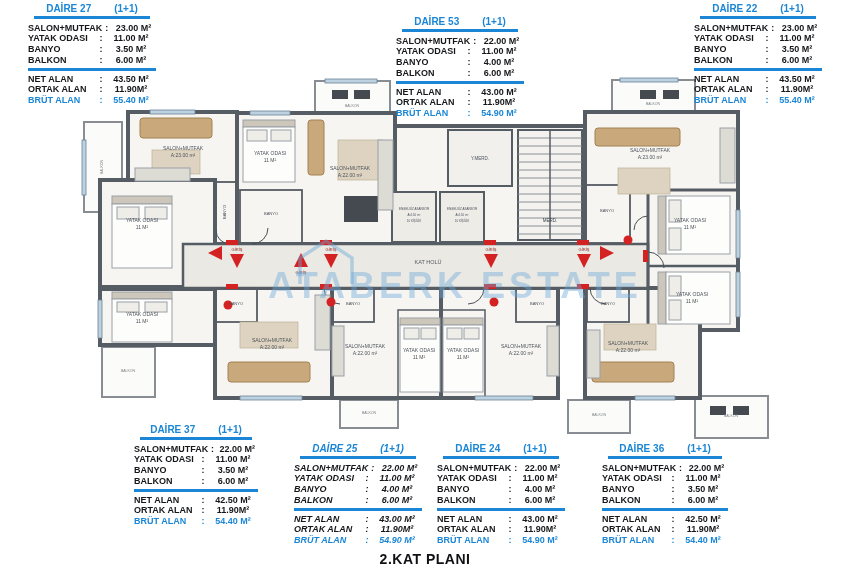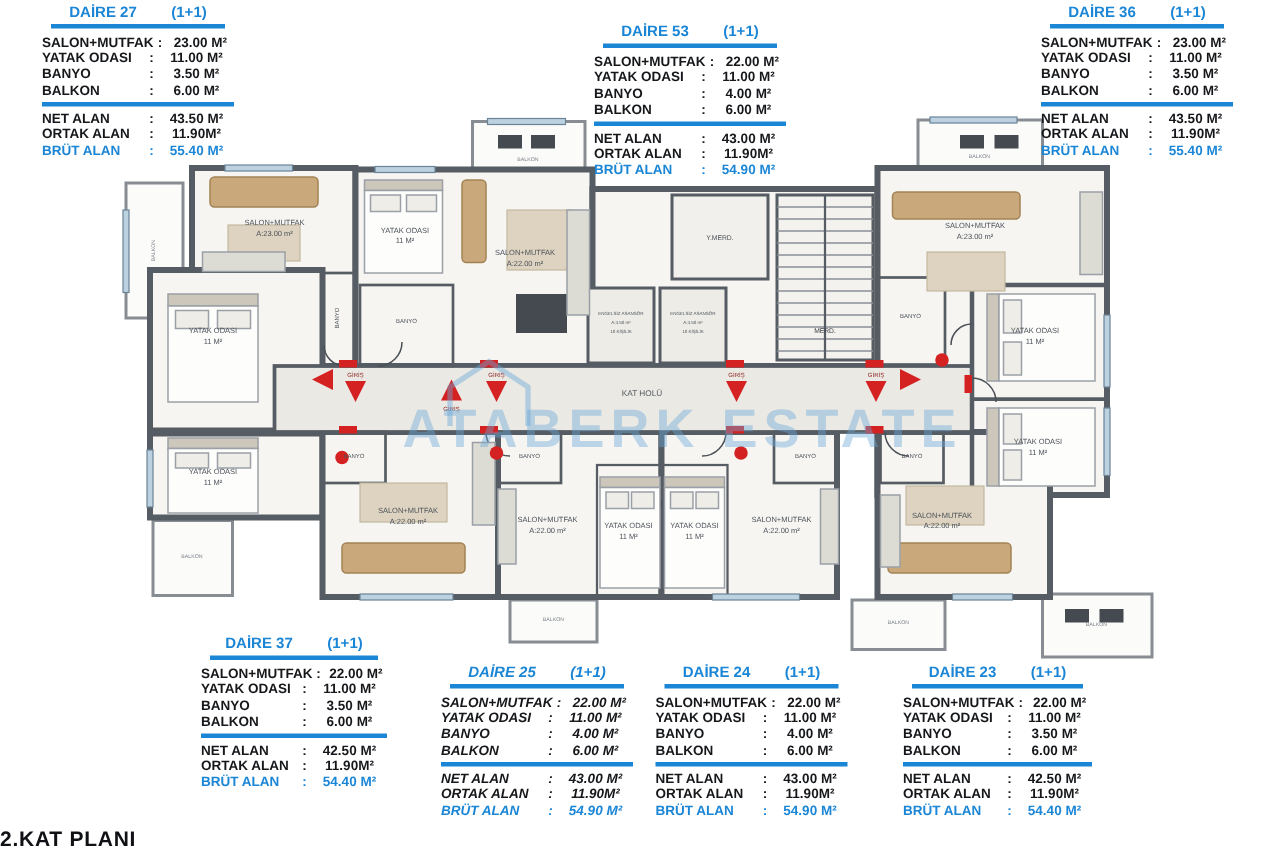--- a/index.html
+++ b/index.html
@@ -19,21 +19,21 @@
   #t23{left:602px;top:443px;width:126px;}
   .ut-title{display:flex;justify-content:center;gap:23px;color:#1b86d6;font-size:10px;line-height:12px;white-space:nowrap;}
   .ut-underline{height:2.5px;background:#1b86d6;width:90%;margin:1px auto 4px;}
   .ut-row{display:flex;align-items:baseline;font-size:9px;line-height:10.8px;color:#15171a;white-space:nowrap;}
   .ut-row .lbl{flex:1;text-align:left;}
   .ut-row .colon{width:10px;text-align:center;}
   .ut-row .colon::before{content:":";}
   .ut-row .val{width:50px;text-align:center;}
   .ut-bar{height:2.5px;background:#1b86d6;margin:2.5px 0 3px;}
   .ut-row.blue{color:#1b86d6;}
-  .caption{position:absolute;left:0;right:0;top:551px;
+  .caption{position:absolute;left:0;right:0;top:551px;text-align:center;
     font-size:14px;font-weight:bold;letter-spacing:.5px;color:#101114;}
   svg text{font-family:"Liberation Sans",sans-serif;}
 </style>
 </head>
 <body>
 
 <svg class="plan-svg" width="700" height="372" viewBox="80 72 700 372">
 
   <g fill="#fbfbf9" stroke="#878d93" stroke-width="2">
     <rect x="315" y="81" width="75" height="32"></rect>
@@ -358,231 +358,231 @@
     </div>
   <div class="ut-row blue">
       <span class="lbl">BRÜT ALAN</span>
       <span class="colon"></span>
       <span class="val">54.90 M²</span>
     </div>
 </div>
 
 <div class="ut" id="t22">
   <div class="ut-title">
+      <span>DAİRE 22</span>
+      <span>(1+1)</span>
+    </div>
+  <div class="ut-underline"></div>
+  <div class="ut-row">
+      <span class="lbl">SALON+MUTFAK</span>
+      <span class="colon"></span>
+      <span class="val">23.00 M²</span>
+    </div>
+  <div class="ut-row">
+      <span class="lbl">YATAK ODASI</span>
+      <span class="colon"></span>
+      <span class="val">11.00 M²</span>
+    </div>
+  <div class="ut-row">
+      <span class="lbl">BANYO</span>
+      <span class="colon"></span>
+      <span class="val">3.50 M²</span>
+    </div>
+  <div class="ut-row">
+      <span class="lbl">BALKON</span>
+      <span class="colon"></span>
+      <span class="val">6.00 M²</span>
+    </div>
+  <div class="ut-bar"></div>
+  <div class="ut-row">
+      <span class="lbl">NET ALAN</span>
+      <span class="colon"></span>
+      <span class="val">43.50 M²</span>
+    </div>
+  <div class="ut-row">
+      <span class="lbl">ORTAK ALAN</span>
+      <span class="colon"></span>
+      <span class="val">11.90M²</span>
+    </div>
+  <div class="ut-row blue">
+      <span class="lbl">BRÜT ALAN</span>
+      <span class="colon"></span>
+      <span class="val">55.40 M²</span>
+    </div>
+</div>
+
+<div class="ut" id="t26">
+  <div class="ut-title">
+      <span>DAİRE 37</span>
+      <span>(1+1)</span>
+    </div>
+  <div class="ut-underline"></div>
+  <div class="ut-row">
+      <span class="lbl">SALON+MUTFAK</span>
+      <span class="colon"></span>
+      <span class="val">22.00 M²</span>
+    </div>
+  <div class="ut-row">
+      <span class="lbl">YATAK ODASI</span>
+      <span class="colon"></span>
+      <span class="val">11.00 M²</span>
+    </div>
+  <div class="ut-row">
+      <span class="lbl">BANYO</span>
+      <span class="colon"></span>
+      <span class="val">3.50 M²</span>
+    </div>
+  <div class="ut-row">
+      <span class="lbl">BALKON</span>
+      <span class="colon"></span>
+      <span class="val">6.00 M²</span>
+    </div>
+  <div class="ut-bar"></div>
+  <div class="ut-row">
+      <span class="lbl">NET ALAN</span>
+      <span class="colon"></span>
+      <span class="val">42.50 M²</span>
+    </div>
+  <div class="ut-row">
+      <span class="lbl">ORTAK ALAN</span>
+      <span class="colon"></span>
+      <span class="val">11.90M²</span>
+    </div>
+  <div class="ut-row blue">
+      <span class="lbl">BRÜT ALAN</span>
+      <span class="colon"></span>
+      <span class="val">54.40 M²</span>
+    </div>
+</div>
+
+<div class="ut" id="t25">
+  <div class="ut-title">
+      <span>DAİRE 25</span>
+      <span>(1+1)</span>
+    </div>
+  <div class="ut-underline"></div>
+  <div class="ut-row">
+      <span class="lbl">SALON+MUTFAK</span>
+      <span class="colon"></span>
+      <span class="val">22.00 M²</span>
+    </div>
+  <div class="ut-row">
+      <span class="lbl">YATAK ODASI</span>
+      <span class="colon"></span>
+      <span class="val">11.00 M²</span>
+    </div>
+  <div class="ut-row">
+      <span class="lbl">BANYO</span>
+      <span class="colon"></span>
+      <span class="val">4.00 M²</span>
+    </div>
+  <div class="ut-row">
+      <span class="lbl">BALKON</span>
+      <span class="colon"></span>
+      <span class="val">6.00 M²</span>
+    </div>
+  <div class="ut-bar"></div>
+  <div class="ut-row">
+      <span class="lbl">NET ALAN</span>
+      <span class="colon"></span>
+      <span class="val">43.00 M²</span>
+    </div>
+  <div class="ut-row">
+      <span class="lbl">ORTAK ALAN</span>
+      <span class="colon"></span>
+      <span class="val">11.90M²</span>
+    </div>
+  <div class="ut-row blue">
+      <span class="lbl">BRÜT ALAN</span>
+      <span class="colon"></span>
+      <span class="val">54.90 M²</span>
+    </div>
+</div>
+
+<div class="ut" id="t24">
+  <div class="ut-title">
+      <span>DAİRE 24</span>
+      <span>(1+1)</span>
+    </div>
+  <div class="ut-underline"></div>
+  <div class="ut-row">
+      <span class="lbl">SALON+MUTFAK</span>
+      <span class="colon"></span>
+      <span class="val">22.00 M²</span>
+    </div>
+  <div class="ut-row">
+      <span class="lbl">YATAK ODASI</span>
+      <span class="colon"></span>
+      <span class="val">11.00 M²</span>
+    </div>
+  <div class="ut-row">
+      <span class="lbl">BANYO</span>
+      <span class="colon"></span>
+      <span class="val">4.00 M²</span>
+    </div>
+  <div class="ut-row">
+      <span class="lbl">BALKON</span>
+      <span class="colon"></span>
+      <span class="val">6.00 M²</span>
+    </div>
+  <div class="ut-bar"></div>
+  <div class="ut-row">
+      <span class="lbl">NET ALAN</span>
+      <span class="colon"></span>
+      <span class="val">43.00 M²</span>
+    </div>
+  <div class="ut-row">
+      <span class="lbl">ORTAK ALAN</span>
+      <span class="colon"></span>
+      <span class="val">11.90M²</span>
+    </div>
+  <div class="ut-row blue">
+      <span class="lbl">BRÜT ALAN</span>
+      <span class="colon"></span>
+      <span class="val">54.90 M²</span>
+    </div>
+</div>
+
+<div class="ut" id="t23">
+  <div class="ut-title">
       <span>DAİRE 36</span>
       <span>(1+1)</span>
     </div>
   <div class="ut-underline"></div>
   <div class="ut-row">
       <span class="lbl">SALON+MUTFAK</span>
       <span class="colon"></span>
-      <span class="val">23.00 M²</span>
+      <span class="val">22.00 M²</span>
     </div>
   <div class="ut-row">
       <span class="lbl">YATAK ODASI</span>
       <span class="colon"></span>
       <span class="val">11.00 M²</span>
     </div>
   <div class="ut-row">
       <span class="lbl">BANYO</span>
       <span class="colon"></span>
       <span class="val">3.50 M²</span>
     </div>
   <div class="ut-row">
       <span class="lbl">BALKON</span>
       <span class="colon"></span>
       <span class="val">6.00 M²</span>
     </div>
   <div class="ut-bar"></div>
   <div class="ut-row">
       <span class="lbl">NET ALAN</span>
       <span class="colon"></span>
-      <span class="val">43.50 M²</span>
-    </div>
-  <div class="ut-row">
-      <span class="lbl">ORTAK ALAN</span>
-      <span class="colon"></span>
-      <span class="val">11.90M²</span>
-    </div>
-  <div class="ut-row blue">
-      <span class="lbl">BRÜT ALAN</span>
-      <span class="colon"></span>
-      <span class="val">55.40 M²</span>
-    </div>
-</div>
-
-<div class="ut" id="t26">
-  <div class="ut-title">
-      <span>DAİRE 37</span>
-      <span>(1+1)</span>
-    </div>
-  <div class="ut-underline"></div>
-  <div class="ut-row">
-      <span class="lbl">SALON+MUTFAK</span>
-      <span class="colon"></span>
-      <span class="val">22.00 M²</span>
-    </div>
-  <div class="ut-row">
-      <span class="lbl">YATAK ODASI</span>
-      <span class="colon"></span>
-      <span class="val">11.00 M²</span>
-    </div>
-  <div class="ut-row">
-      <span class="lbl">BANYO</span>
-      <span class="colon"></span>
-      <span class="val">3.50 M²</span>
-    </div>
-  <div class="ut-row">
-      <span class="lbl">BALKON</span>
-      <span class="colon"></span>
-      <span class="val">6.00 M²</span>
-    </div>
-  <div class="ut-bar"></div>
-  <div class="ut-row">
-      <span class="lbl">NET ALAN</span>
-      <span class="colon"></span>
       <span class="val">42.50 M²</span>
     </div>
   <div class="ut-row">
       <span class="lbl">ORTAK ALAN</span>
       <span class="colon"></span>
       <span class="val">11.90M²</span>
     </div>
   <div class="ut-row blue">
       <span class="lbl">BRÜT ALAN</span>
       <span class="colon"></span>
       <span class="val">54.40 M²</span>
     </div>
 </div>
 
-<div class="ut" id="t25">
-  <div class="ut-title">
-      <span>DAİRE 25</span>
-      <span>(1+1)</span>
-    </div>
-  <div class="ut-underline"></div>
-  <div class="ut-row">
-      <span class="lbl">SALON+MUTFAK</span>
-      <span class="colon"></span>
-      <span class="val">22.00 M²</span>
-    </div>
-  <div class="ut-row">
-      <span class="lbl">YATAK ODASI</span>
-      <span class="colon"></span>
-      <span class="val">11.00 M²</span>
-    </div>
-  <div class="ut-row">
-      <span class="lbl">BANYO</span>
-      <span class="colon"></span>
-      <span class="val">4.00 M²</span>
-    </div>
-  <div class="ut-row">
-      <span class="lbl">BALKON</span>
-      <span class="colon"></span>
-      <span class="val">6.00 M²</span>
-    </div>
-  <div class="ut-bar"></div>
-  <div class="ut-row">
-      <span class="lbl">NET ALAN</span>
-      <span class="colon"></span>
-      <span class="val">43.00 M²</span>
-    </div>
-  <div class="ut-row">
-      <span class="lbl">ORTAK ALAN</span>
-      <span class="colon"></span>
-      <span class="val">11.90M²</span>
-    </div>
-  <div class="ut-row blue">
-      <span class="lbl">BRÜT ALAN</span>
-      <span class="colon"></span>
-      <span class="val">54.90 M²</span>
-    </div>
-</div>
-
-<div class="ut" id="t24">
-  <div class="ut-title">
-      <span>DAİRE 24</span>
-      <span>(1+1)</span>
-    </div>
-  <div class="ut-underline"></div>
-  <div class="ut-row">
-      <span class="lbl">SALON+MUTFAK</span>
-      <span class="colon"></span>
-      <span class="val">22.00 M²</span>
-    </div>
-  <div class="ut-row">
-      <span class="lbl">YATAK ODASI</span>
-      <span class="colon"></span>
-      <span class="val">11.00 M²</span>
-    </div>
-  <div class="ut-row">
-      <span class="lbl">BANYO</span>
-      <span class="colon"></span>
-      <span class="val">4.00 M²</span>
-    </div>
-  <div class="ut-row">
-      <span class="lbl">BALKON</span>
-      <span class="colon"></span>
-      <span class="val">6.00 M²</span>
-    </div>
-  <div class="ut-bar"></div>
-  <div class="ut-row">
-      <span class="lbl">NET ALAN</span>
-      <span class="colon"></span>
-      <span class="val">43.00 M²</span>
-    </div>
-  <div class="ut-row">
-      <span class="lbl">ORTAK ALAN</span>
-      <span class="colon"></span>
-      <span class="val">11.90M²</span>
-    </div>
-  <div class="ut-row blue">
-      <span class="lbl">BRÜT ALAN</span>
-      <span class="colon"></span>
-      <span class="val">54.90 M²</span>
-    </div>
-</div>
-
-<div class="ut" id="t23">
-  <div class="ut-title">
-      <span>DAİRE 23</span>
-      <span>(1+1)</span>
-    </div>
-  <div class="ut-underline"></div>
-  <div class="ut-row">
-      <span class="lbl">SALON+MUTFAK</span>
-      <span class="colon"></span>
-      <span class="val">22.00 M²</span>
-    </div>
-  <div class="ut-row">
-      <span class="lbl">YATAK ODASI</span>
-      <span class="colon"></span>
-      <span class="val">11.00 M²</span>
-    </div>
-  <div class="ut-row">
-      <span class="lbl">BANYO</span>
-      <span class="colon"></span>
-      <span class="val">3.50 M²</span>
-    </div>
-  <div class="ut-row">
-      <span class="lbl">BALKON</span>
-      <span class="colon"></span>
-      <span class="val">6.00 M²</span>
-    </div>
-  <div class="ut-bar"></div>
-  <div class="ut-row">
-      <span class="lbl">NET ALAN</span>
-      <span class="colon"></span>
-      <span class="val">42.50 M²</span>
-    </div>
-  <div class="ut-row">
-      <span class="lbl">ORTAK ALAN</span>
-      <span class="colon"></span>
-      <span class="val">11.90M²</span>
-    </div>
-  <div class="ut-row blue">
-      <span class="lbl">BRÜT ALAN</span>
-      <span class="colon"></span>
-      <span class="val">54.40 M²</span>
-    </div>
-</div>
-
 <div class="caption">2.KAT PLANI</div>
 
 </body></html>

